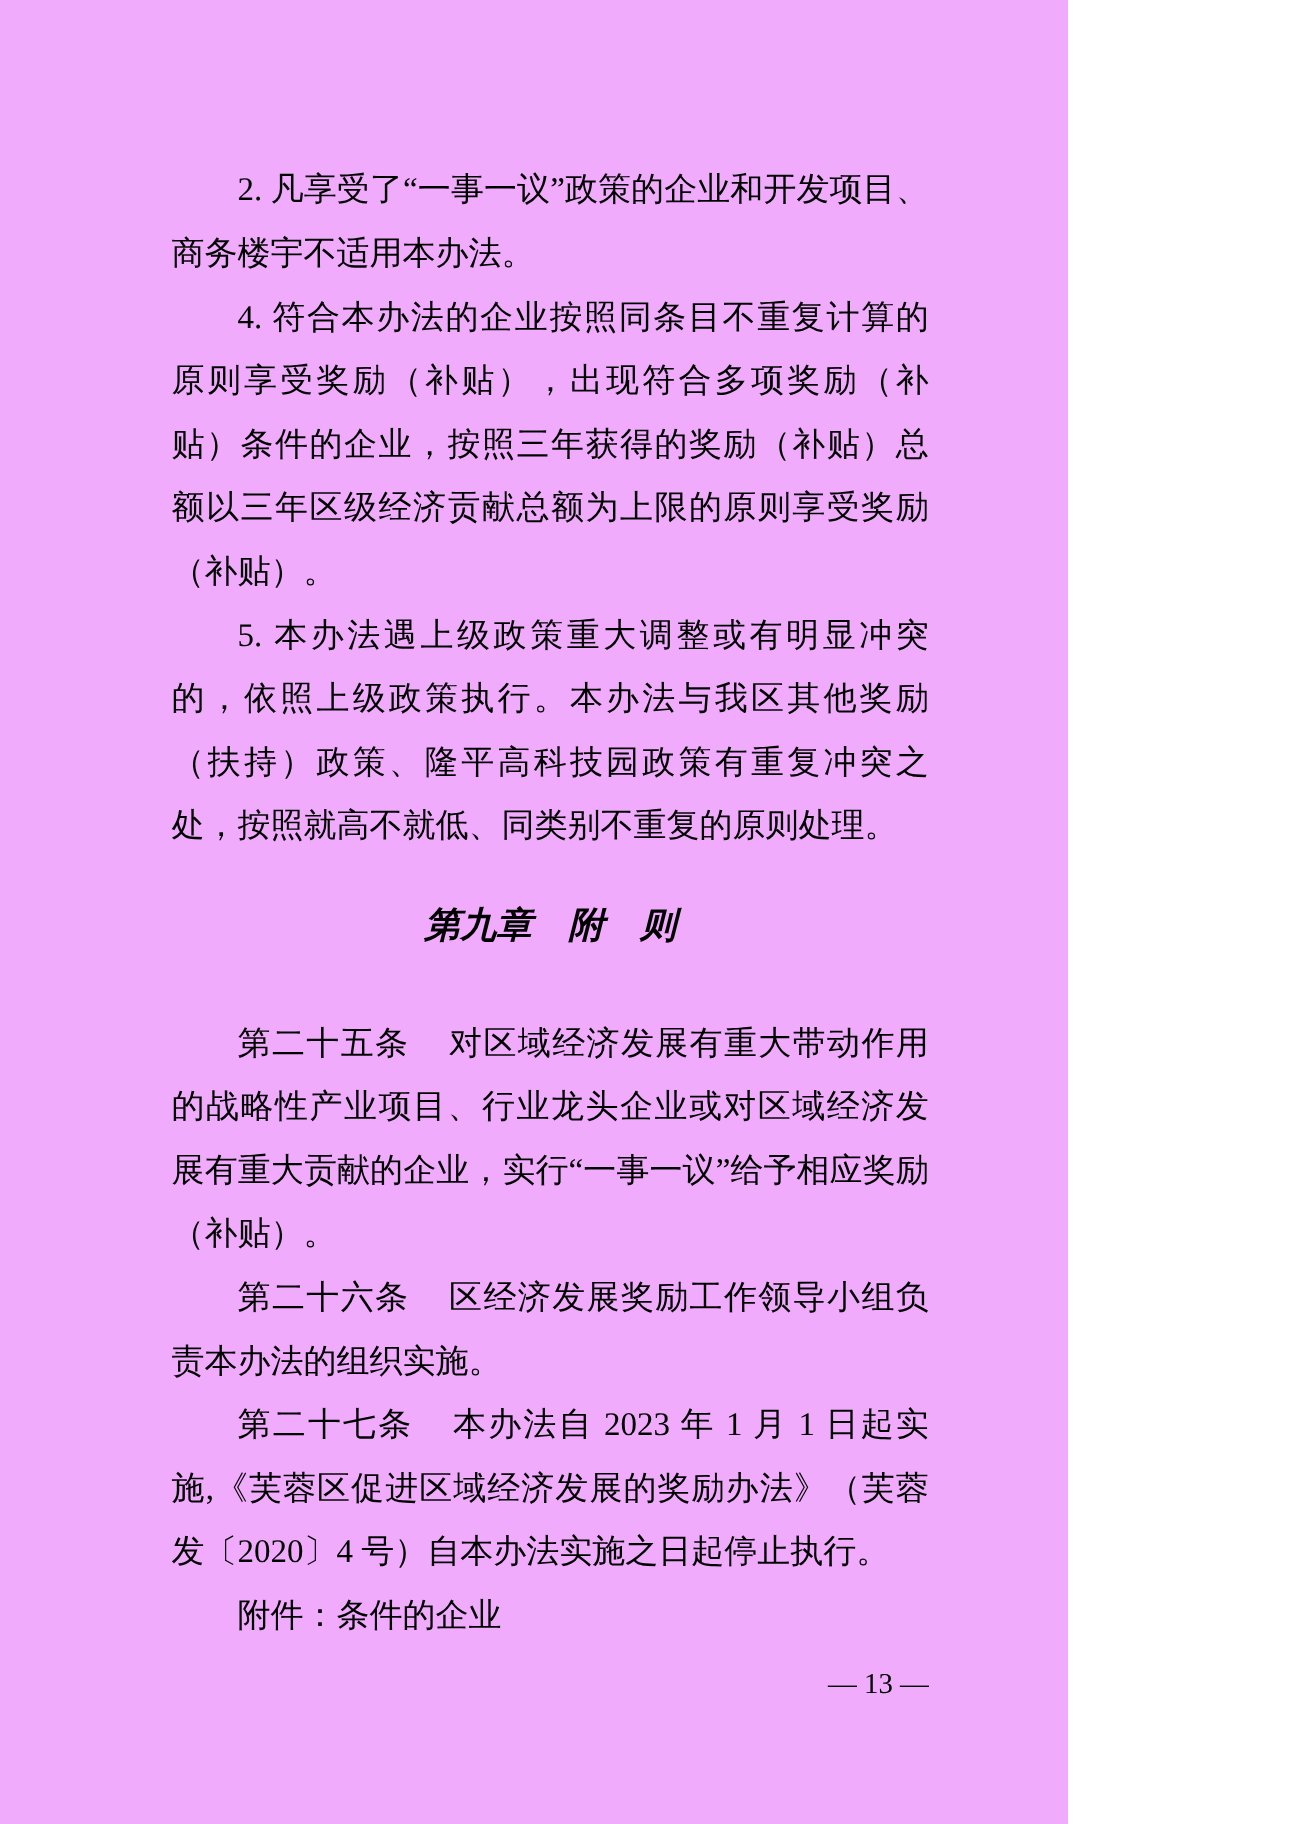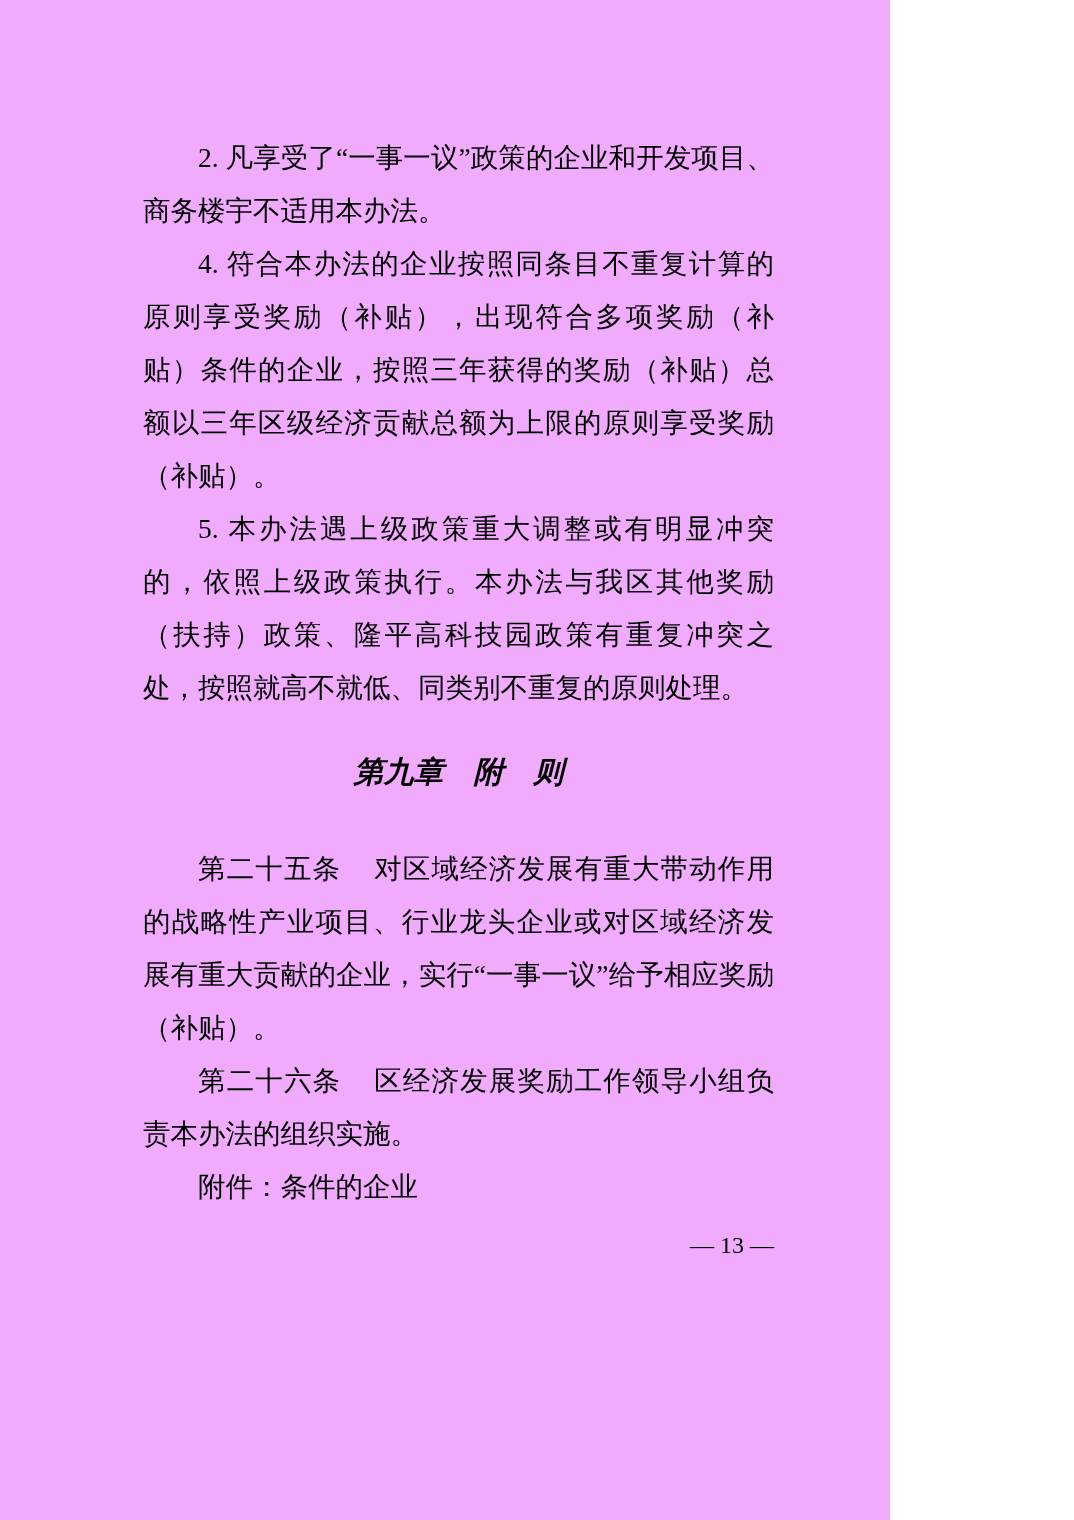--- a/index.html
+++ b/index.html
@@ -69,18 +69,21 @@
   <p class="para chapter-heading">第九章　附　则</p>
 
   <p class="para">
     <span class="article-lead">第二十五条</span><span>对区域经济发展有重大带动作用的战略性产业项目、行业龙头企业或对区域经济发展有重大贡献的企业，实行“一事一议”给予相应奖励（补贴）。</span>
   </p>
 
   <p class="para">
     <span class="article-lead">第二十六条</span><span>区经济发展奖励工作领导小组负责本办法的组织实施。</span>
   </p>
 
+  <p class="para">
+    <span class="article-lead">第二十七条</span><span>本办法自 2023 年 1 月 1 日起实施,《芙蓉区促进区域经济发展的奖励办法》（芙蓉发〔2020〕4 号）自本办法实施之日起停止执行。</span>
+  </p>
 
   <p class="para">附件：条件的企业</p>
 
   <p class="para page-footer">— 13 —</p>
 
 </div>
 
 </body></html>

